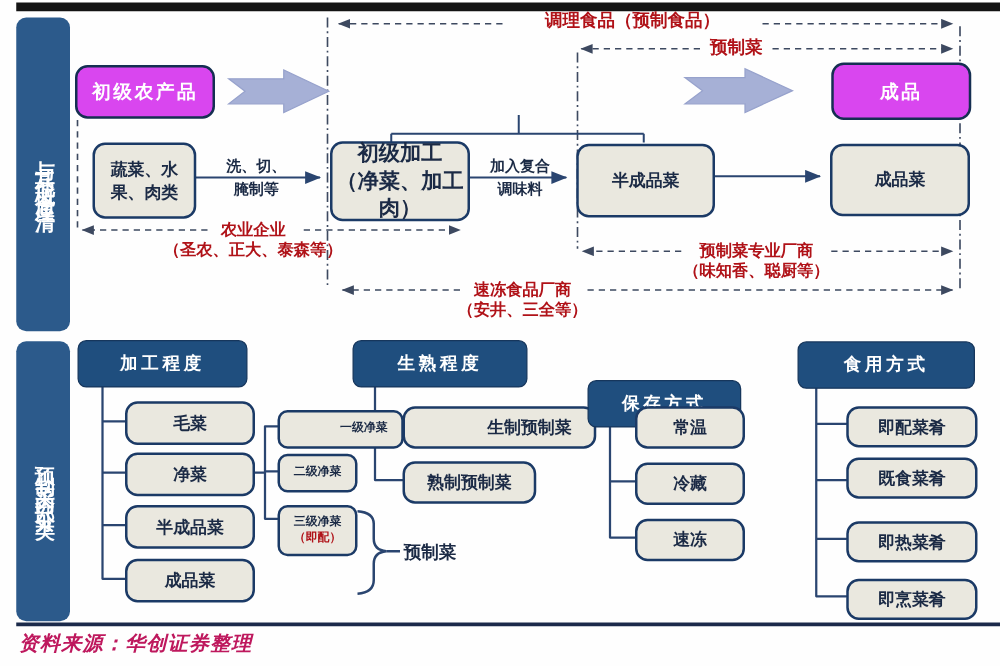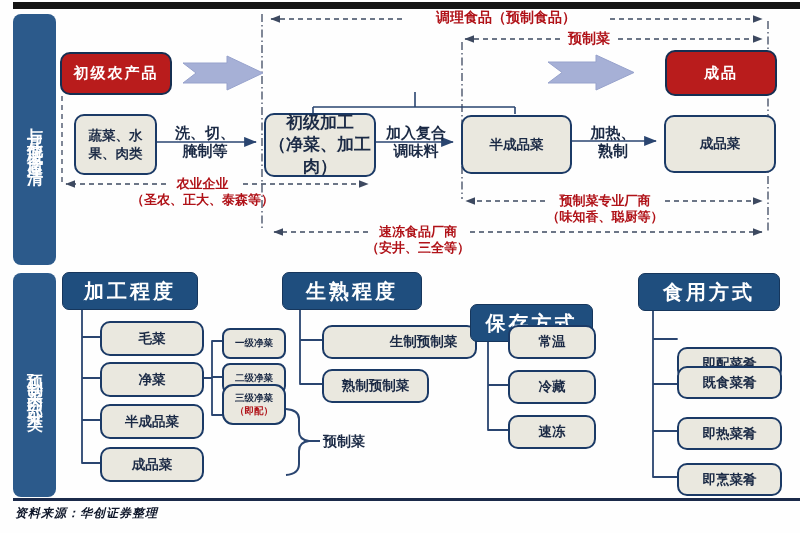--- a/index.html
+++ b/index.html
@@ -9,52 +9,52 @@
   }
   .abs{position:absolute;}
   .topbar{background:#141414;}
   .vbar{
     background:#2c5a8b;border-radius:8px;color:#fff;
     display:flex;align-items:center;justify-content:center;
     writing-mode:vertical-rl;text-orientation:upright;
     font-size:16px;font-weight:bold;letter-spacing:7px;
   }
   .stage{
-    background:#b91c1c;border:2px solid #152f52;border-radius:10px;color:#ffffff;
+    background:#d946ef;border:2px solid #152f52;border-radius:10px;color:#ffffff;
     display:flex;align-items:center;justify-content:center;
     font-size:15px;font-weight:bold;letter-spacing:2px;z-index:2;
   }
   .lightbox{
     background:#eae8df;border:2.5px solid #1b3a66;border-radius:10px;color:#1b2a45;
     display:flex;align-items:center;justify-content:center;text-align:center;
     font-size:13.5px;font-weight:bold;line-height:1.3;white-space:pre-line;z-index:2;
   }
   .smallbox{
     background:#eae8df;border:2px solid #1b3a66;border-radius:8px;color:#1b2a45;
     display:flex;flex-direction:column;align-items:center;justify-content:center;text-align:center;
     font-size:9.5px;font-weight:bold;line-height:1.3;z-index:2;
   }
   .hdr{
     background:#1f4e7e;border:1.5px solid #16365c;border-radius:7px;color:#fff;
     display:flex;align-items:center;justify-content:center;
-    font-size:20px;font-weight:bold;letter-spacing:3px;z-index:2;
+    font-size:14px;font-weight:bold;letter-spacing:3px;z-index:2;
   }
   .flowlabel{
-    text-align:center;font-size:15px;font-weight:bold;color:#1b2a45;
+    text-align:center;font-size:12px;font-weight:bold;color:#1b2a45;
     line-height:18px;white-space:pre-line;z-index:3;
   }
   .redlabel{
     text-align:center;font-size:13px;font-weight:bold;color:#b01218;
     line-height:16px;white-space:pre-line;z-index:3;background:transparent;
   }
   .navylabel{font-size:14px;font-weight:bold;color:#1b2a45;z-index:3;}
   .redspan{color:#b01218;}
   .rule{background:#1b2a4a;}
   .source{
-    font-size:12px;font-weight:bold;font-style:italic;color:#0f172a;letter-spacing:1px;z-index:3;
+    font-size:16px;font-weight:bold;font-style:italic;color:#be185d;letter-spacing:1px;z-index:3;
   }
   svg{position:absolute;left:0;top:0;z-index:1;}
 </style>
 </head>
 <body>
 
 <div id="canvas">
 
   <svg width="800" height="533" viewBox="0 0 800 533">
     <defs>
@@ -126,60 +126,58 @@
   <div class="abs lightbox" style="left:74px;top:114px;width:79px;height:57px;">蔬菜、水
 果、肉类</div>
   <div class="abs flowlabel" style="left:168px;top:124px;width:74px;">洗、切、
 腌制等</div>
   <div class="abs lightbox" style="left:264px;top:113px;width:108px;height:60px;font-size:17px;">初级加工
 （净菜、加工
 肉）</div>
   <div class="abs flowlabel" style="left:378px;top:124px;width:76px;">加入复合
 调味料</div>
   <div class="abs lightbox" style="left:461px;top:115px;width:107px;height:55px;">半成品菜</div>
-  <div class="abs flowlabel" style="left:582px;top:124px;width:62px;">加热、
-熟制</div>
   <div class="abs lightbox" style="left:664px;top:115px;width:108px;height:54px;">成品菜</div>
 
   <div class="abs redlabel" style="left:520px;top:193px;width:170px;">预制菜专业厂商
 （味知香、聪厨等）</div>
   <div class="abs redlabel" style="left:95px;top:176px;width:215px;">农业企业
 （圣农、正大、泰森等）</div>
   <div class="abs redlabel" style="left:343px;top:224px;width:150px;">速冻食品厂商
 （安井、三全等）</div>
 
   <div class="abs vbar" style="left:13px;top:273px;width:43px;height:224px;">
     <span>预制菜内部分类</span>
   </div>
 
   <div class="abs hdr" style="left:62px;top:272px;width:134px;height:36px;">加工程度</div>
   <div class="abs lightbox" style="left:100px;top:321px;width:100px;height:31px;">毛菜</div>
   <div class="abs lightbox" style="left:100px;top:362px;width:100px;height:31px;">净菜</div>
   <div class="abs lightbox" style="left:100px;top:404px;width:100px;height:31px;">半成品菜</div>
   <div class="abs lightbox" style="left:100px;top:447px;width:100px;height:31px;">成品菜</div>
 
-  <div class="abs smallbox" style="left:222px;top:328px;width:60px;height:27px;">一级净菜</div>
+  <div class="abs smallbox" style="left:222px;top:328px;width:60px;height:27px;padding-left:37px;">一级净菜</div>
   <div class="abs smallbox" style="left:222px;top:363px;width:60px;height:27px;">二级净菜</div>
-  <div class="abs smallbox" style="left:222px;top:384px;width:60px;height:37px;border-radius:11px;">
+  <div class="abs smallbox" style="left:222px;top:404px;width:60px;height:37px;">
     <span>三级净菜</span>
     <span class="redspan">（即配）</span>
   </div>
   <div class="abs navylabel" style="left:323px;top:433px;">预制菜</div>
 
   <div class="abs hdr" style="left:282px;top:272px;width:138px;height:36px;">生熟程度</div>
   <div class="abs lightbox" style="left:322px;top:325px;width:103px;height:30px;padding-left:48px;">生制预制菜</div>
   <div class="abs lightbox" style="left:322px;top:369px;width:103px;height:30px;">熟制预制菜</div>
 
   <div class="abs hdr" style="left:470px;top:272px;width:121px;height:36px;margin-top:32px;">保存方式</div>
   <div class="abs lightbox" style="left:508px;top:325px;width:84px;height:30px;">常温</div>
   <div class="abs lightbox" style="left:508px;top:370px;width:84px;height:30px;">冷藏</div>
   <div class="abs lightbox" style="left:508px;top:415px;width:84px;height:30px;">速冻</div>
 
   <div class="abs hdr" style="left:638px;top:273px;width:140px;height:36px;">食用方式</div>
-  <div class="abs lightbox" style="left:677px;top:325px;width:101px;height:29px;margin-top:22px;">即配菜肴</div>
+  <div class="abs lightbox" style="left:677px;top:325px;width:101px;height:29px;">即配菜肴</div>
   <div class="abs lightbox" style="left:677px;top:354px;width:101px;height:29px;margin-top:12px;">既食菜肴</div>
   <div class="abs lightbox" style="left:677px;top:417px;width:101px;height:29px;">即热菜肴</div>
   <div class="abs lightbox" style="left:677px;top:463px;width:101px;height:29px;">即烹菜肴</div>
 
   <div class="abs rule" style="left:13px;top:498px;width:787px;height:2.5px;"></div>
   <div class="abs source" style="left:15px;top:505px;">资料来源：华创证券整理</div>
 
 </div>
 
 </body></html>

